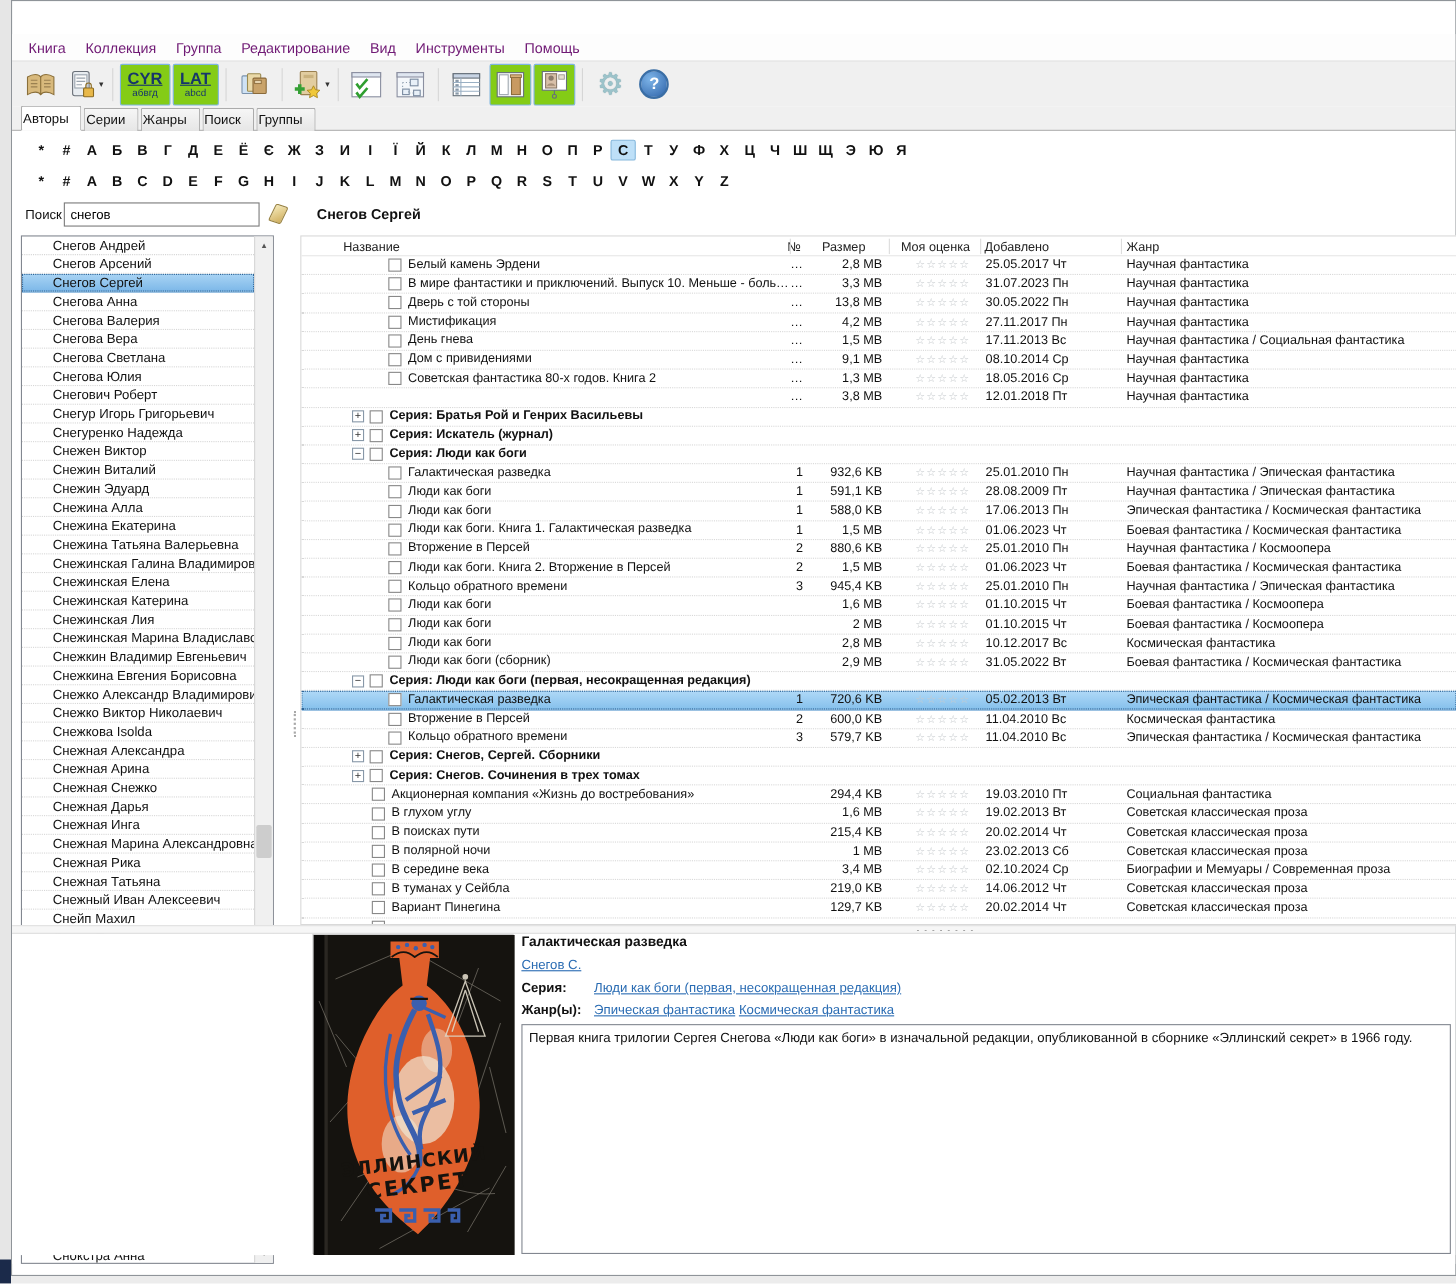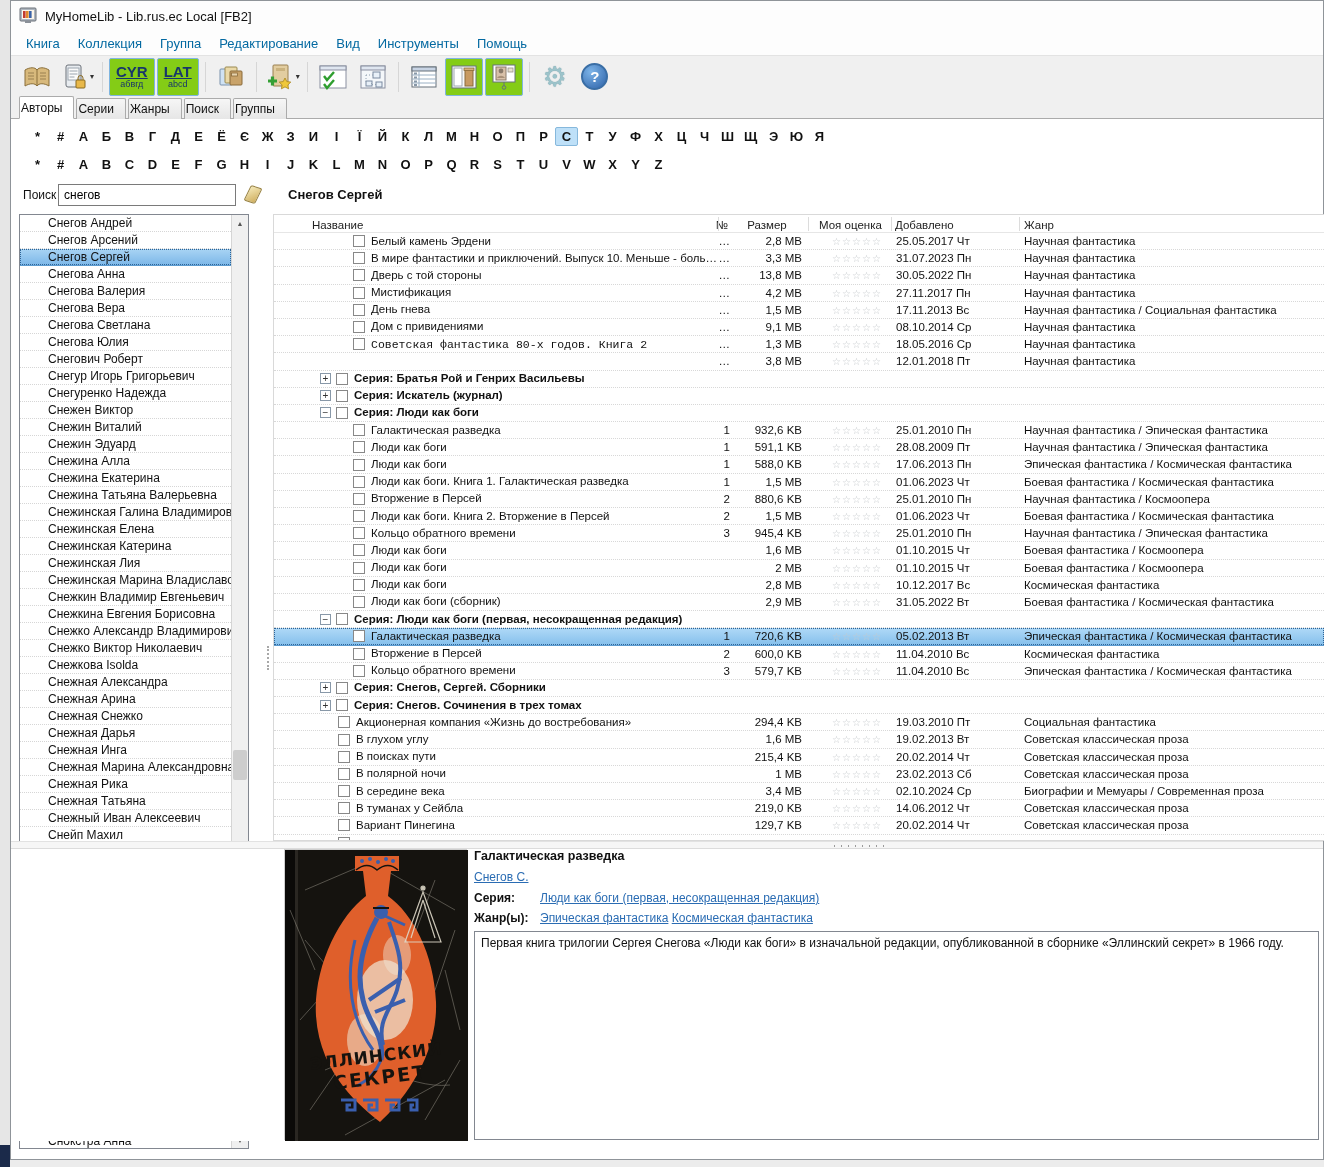--- a/index.html
+++ b/index.html
@@ -11,21 +11,21 @@
   .taskbar-corner { position:absolute; left:0; top:1145px; width:10px; height:22px; background:#1b2a4a; }
 
   
   .app-window { position:absolute; left:10px; top:0; width:1314px; height:1160px; background:#fff; border:1px solid #8f9499; }
 
   .titlebar { position:absolute; left:0; top:0; width:100%; height:30px; background:#fdfdfd; display:flex; align-items:center; }
   .app-icon { width:18px; height:18px; margin:0 8px 0 8px; display:inline-block; }
   .win-title { font-size:13px; color:#111; }
 
   .menubar { position:absolute; left:0; top:30px; width:100%; height:24px; background:#fdfdfd; display:flex; align-items:center; padding-left:6px; }
-  .menu-item { font-size:13px; color:#0369a1; padding:3px 9px; cursor:default; }
+  .menu-item { font-size:13px; color:#701a75; padding:3px 9px; cursor:default; }
 
   .toolbar { position:absolute; left:0; top:54px; width:100%; height:42px; background:#f0f0f0; border-top:1px solid #e3e3e3; display:flex; align-items:center; padding-left:6px; }
   .tbtn { height:38px; min-width:38px; display:flex; align-items:center; justify-content:center; border:1px solid transparent; border-radius:2px; margin:0 1px; }
   .tbtn.active { background:#84cc16; border-color:#7fb5e0; }
   .tsep { width:1px; height:30px; background:#d6d6d6; margin:0 5px; }
   .dd { font-size:8px; color:#333; margin-left:2px; align-self:center; }
   .langbtn { flex-direction:column; line-height:1; padding:2px 6px; }
   .lang-big { font-size:15px; font-weight:bold; color:#17366b; text-decoration:underline; }
   .lang-small { font-size:9px; color:#17366b; margin-top:1px; }
   .gear-glyph { font-size:27px; color:#9cc3ca; text-shadow:0 0 1px #5f8f9a; }
@@ -107,33 +107,20 @@
 </style>
 </head>
 <body>
 
 <div class="screen">
   <div class="desktop-strip"></div>
   <div class="taskbar-corner"></div>
 
   <div class="app-window">
 
-    <div class="titlebar">
-      <span class="app-icon">
-        <svg width="18" height="18" viewBox="0 0 18 18">
-          <rect x="1" y="1" width="16" height="13" rx="1" fill="#aeb6bf" stroke="#6a7178"></rect>
-          <rect x="3" y="3" width="12" height="9" fill="#fdf6ea"></rect>
-          <rect x="4" y="4" width="2.6" height="7" fill="#c23a2e"></rect>
-          <rect x="7" y="4" width="2.6" height="7" fill="#e0892c"></rect>
-          <rect x="10" y="4" width="2.6" height="7" fill="#3a62a8"></rect>
-          <rect x="6" y="14" width="6" height="2" fill="#8a9098"></rect>
-        </svg>
-      </span>
-      <span class="win-title">MyHomeLib - Lib.rus.ec Local [FB2]</span>
-    </div>
 
     <div class="menubar" id="menubar">
         <span class="menu-item">Книга</span>
         <span class="menu-item">Коллекция</span>
         <span class="menu-item">Группа</span>
         <span class="menu-item">Редактирование</span>
         <span class="menu-item">Вид</span>
         <span class="menu-item">Инструменты</span>
         <span class="menu-item">Помощь</span>
       </div>
@@ -470,21 +457,21 @@
                 <span class="cb"></span>
                 <span class="book-label">Дом с привидениями</span>
               </div>
               <span class="c-num">…</span>
               <span class="c-size">9,1 MB</span>
               <span class="c-stars">☆☆☆☆☆</span>
               <span class="c-date">08.10.2014 Ср</span>
               <span class="c-genre">Научная фантастика</span>
             </div>
             <div class="trow">
-              <div class="c-title" style="padding-left: 79px; font-family: Liberation Mono, monospace;">
+              <div class="c-title" style="padding-left: 79px;">
                 <span class="cb"></span>
                 <span class="book-label">Советская фантастика 80-х годов. Книга 2</span>
               </div>
               <span class="c-num">…</span>
               <span class="c-size">1,3 MB</span>
               <span class="c-stars">☆☆☆☆☆</span>
               <span class="c-date">18.05.2016 Ср</span>
               <span class="c-genre">Научная фантастика</span>
             </div>
             <div class="trow">

